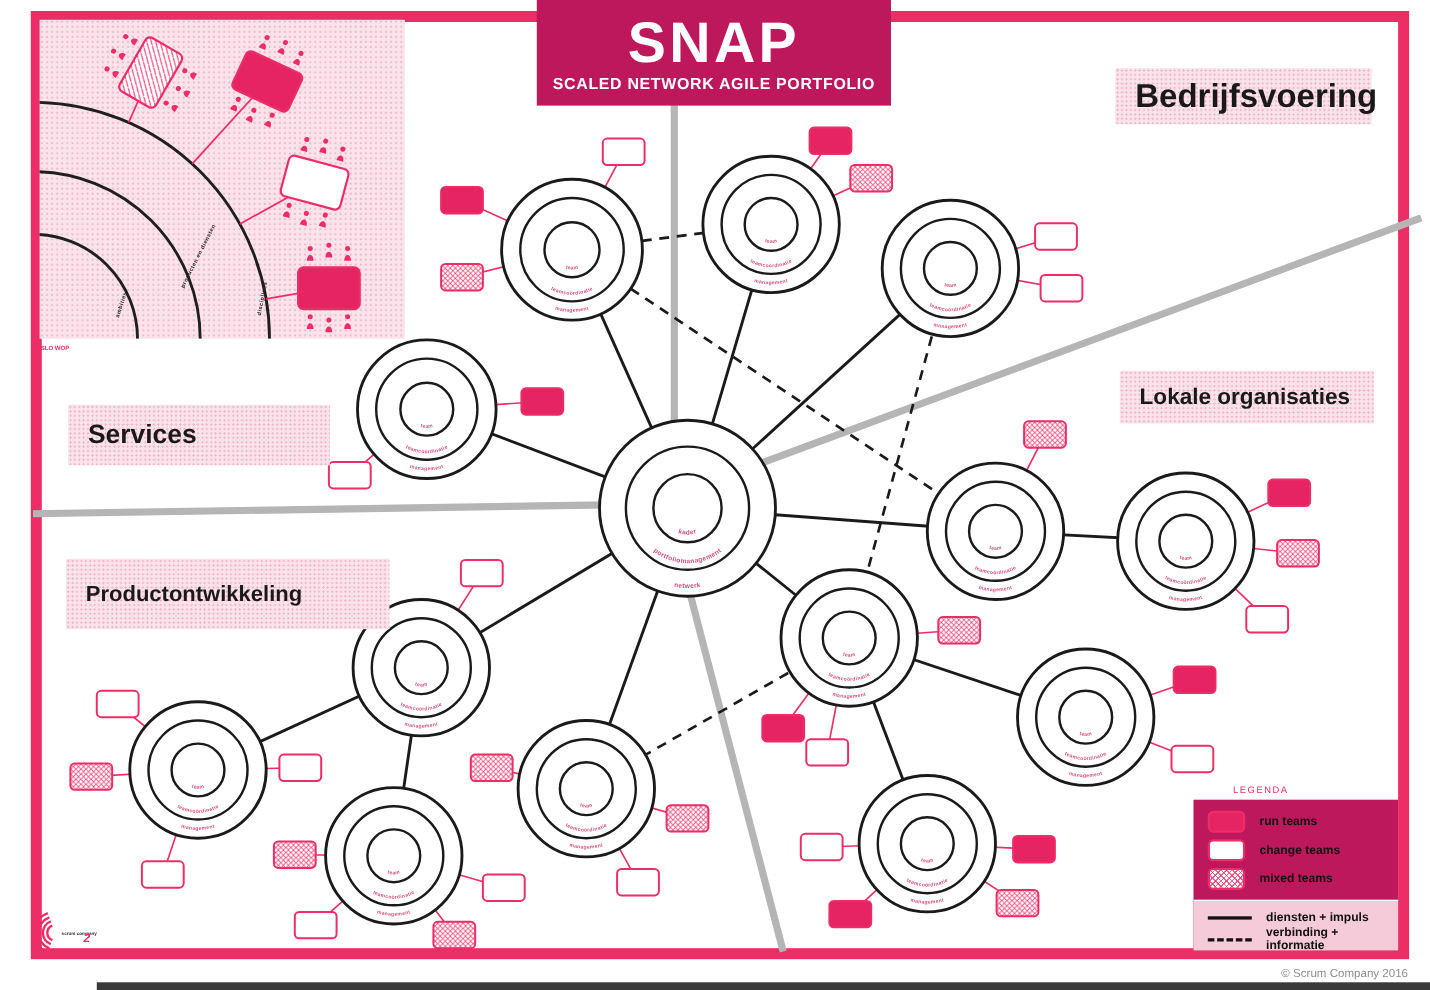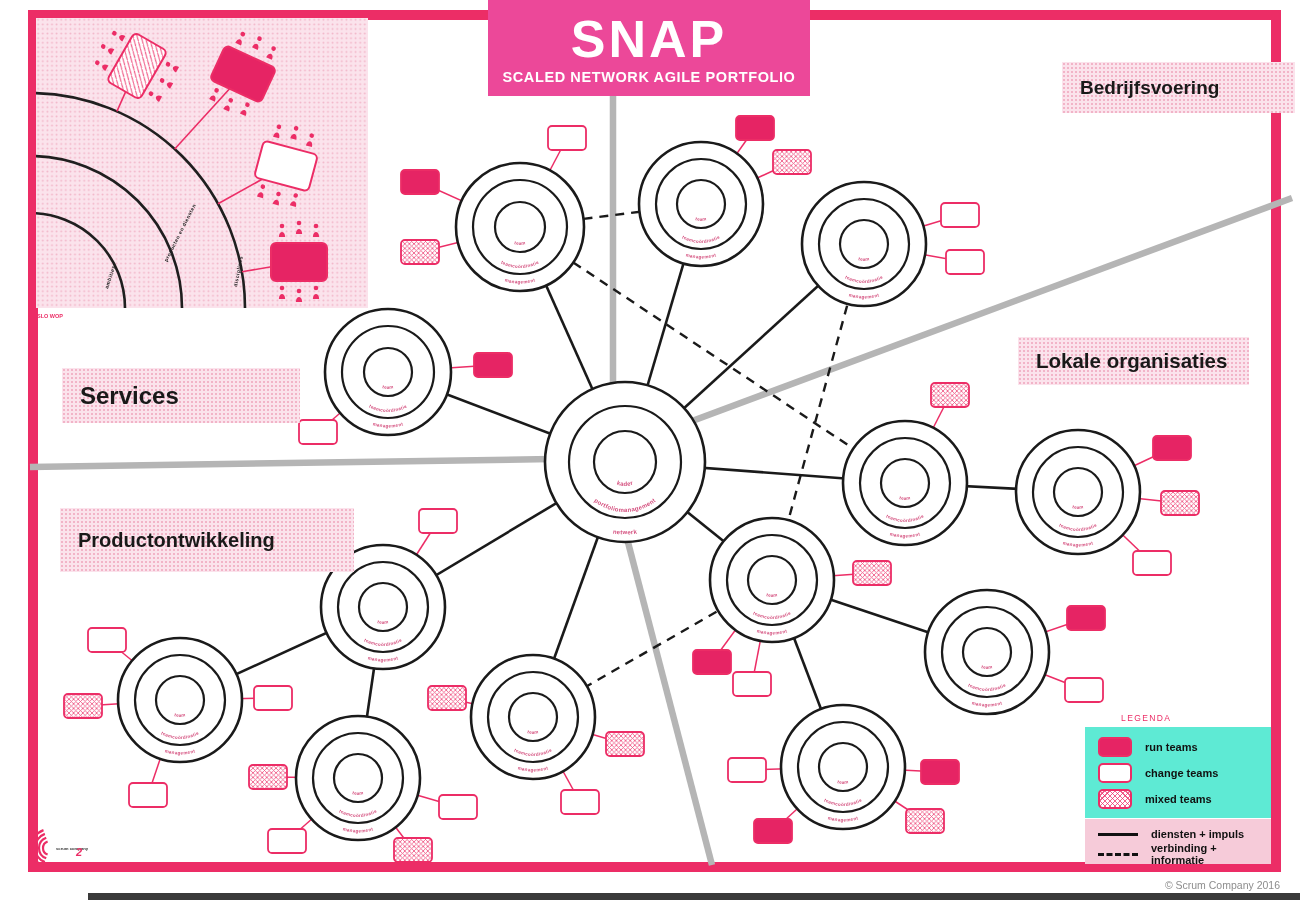--- a/index.html
+++ b/index.html
@@ -1,37 +1,37 @@
 <!DOCTYPE html>
 <html><head>
 <meta charset="utf-8">
 <style>
   html,body{margin:0;padding:0;background:#ffffff;}
   .poster{position:relative;width:1300px;height:900px;background:#ffffff;overflow:hidden;
           font-family:"Liberation Sans",sans-serif;}
   .frame{position:absolute;left:28px;top:10px;width:1253px;height:862px;
          border:10px solid #EC2D66;box-sizing:border-box;z-index:0;}
   svg.net{position:absolute;left:0;top:0;z-index:1;font-family:"Liberation Sans",sans-serif;}
-  .title-box{position:absolute;left:488px;top:0;width:322px;height:96px;background:#ec4899;
+  .title-box{position:absolute;left:488px;top:0;width:322px;height:96px;background:#be185d;
              z-index:3;display:flex;flex-direction:column;align-items:center;justify-content:center;}
   .title-main{color:#ffffff;font-weight:800;font-size:52px;letter-spacing:3px;line-height:1.0;margin-top:2px;}
   .title-sub{color:#ffffff;font-weight:700;font-size:14.5px;letter-spacing:0.6px;margin-top:4px;text-align:center;}
   .band{position:absolute;z-index:2;display:flex;align-items:center;padding-left:18px;box-sizing:border-box;
         font-weight:800;color:#191919;
         background-color:#FBE3EC;
         background-image:radial-gradient(#F2B4C8 1px, transparent 1.1px);
         background-size:4px 4px;}
-  #band-bedrijfsvoering{left:1014px;top:62px;width:233px;height:51px;font-size:19px;margin-left:48px;}
+  #band-bedrijfsvoering{left:1014px;top:62px;width:233px;height:51px;font-size:30px;}
   #band-lokale-organisaties{left:1018px;top:337px;width:231px;height:48px;font-size:20.5px;}
   #band-services{left:62px;top:368px;width:238px;height:55px;font-size:24px;}
   #band-productontwikkeling{left:60px;top:508px;width:294px;height:64px;font-size:20px;}
   .legend-header{position:absolute;left:1121px;top:713px;width:186px;z-index:2;text-align:left;
                  color:#EC2D66;font-size:8.5px;font-weight:400;letter-spacing:1.4px;}
   .legend-box{position:absolute;left:1085px;top:727px;width:186px;height:135px;z-index:2;
-              background:#5eead4;box-sizing:border-box;}
+              background:#be185d;box-sizing:border-box;}
   .lrow{display:flex;align-items:center;height:26px;padding-left:13px;}
   .legend-top{padding-top:7px;}
   .legend-bottom{background:#F6CBD9;border-top:1.5px solid #ffffff;margin-top:6px;padding-top:5px;
                  height:46px;box-sizing:border-box;}
   .lrow .swatch{width:34px;height:20px;border:2px solid #EC2D66;border-radius:5px;margin-right:13px;
                 box-sizing:border-box;flex:0 0 auto;}
   .swatch.run{background:#E62464;}
   .swatch.change{background:#ffffff;}
   .swatch.mixed{background-color:#ffffff;
       background-image:repeating-linear-gradient(45deg, rgba(236,45,102,.75) 0 1px, transparent 1px 3.6px),

